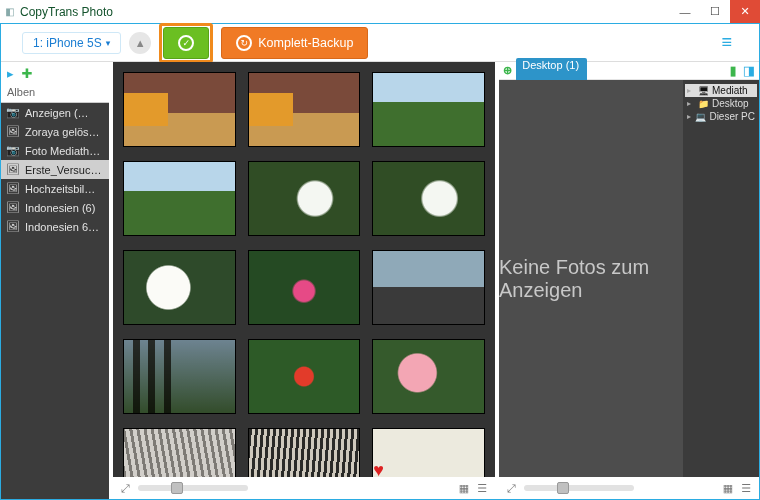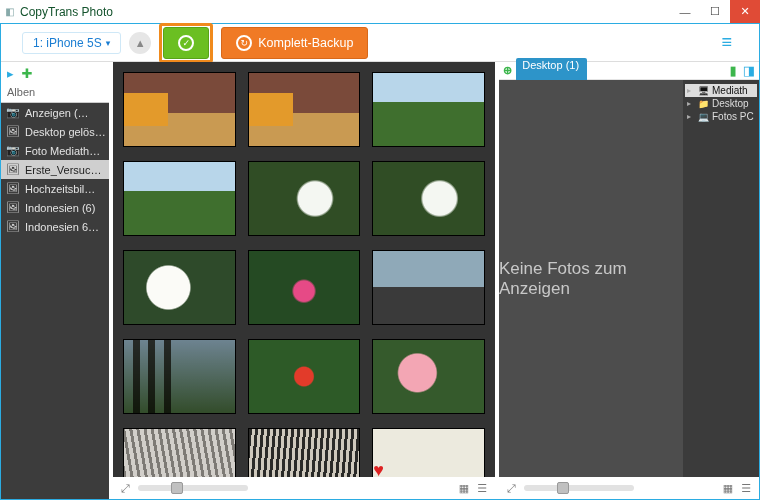--- a/index.html
+++ b/index.html
@@ -52,21 +52,21 @@
   .footer-spacer{flex:1;}
 
   
   .right{ width:260px; display:flex; flex-direction:column; background:#fff;}
   .breadcrumb{ height:18px; display:flex; align-items:center; gap:4px; font-size:11px; padding:0 4px; border-bottom:1px solid #e4e4e4;}
   .bc-add{ color:#3cb64c; font-weight:bold;}
   .bc-chip{ background:#2d94c9; color:#fff; padding:1px 8px 13px 6px; border-radius:2px;}
   .bc-icons{ margin-left:auto; display:flex; gap:6px;}
   .right-body{ flex:1; display:flex; min-height:0;}
   .drop-area{ flex:1; background:#4d4d4d; display:flex; align-items:center; justify-content:center; }
-  .drop-text{ color:#c8c8c8; font-size:17px;}
+  .drop-text{ color:#c8c8c8; font-size:20px;}
   .tree{ width:76px; background:#3b3b3b; padding:4px 2px; font-size:10px; color:#ddd; }
   .tree-item{ display:flex; align-items:center; gap:3px; padding:1px 2px; white-space:nowrap; overflow:hidden;}
   .tree-item.sel{ background:#ddd; color:#111;}
   .tree-glyph{ width:11px; font-size:9px;}
   .tree-arrow{ width:8px; font-size:8px; color:#aaa;}
 
   
   .p1{background:linear-gradient(#7a4a3a,#7a4a3a 55%, #c99a52 55%);}
   .p1::after{content:""; display:block; width:40%; height:45%; margin:18% auto 0; background:#e39a2b;}
   .p5{background:linear-gradient(#b8d6ea 0 40%, #3f6f2e 40%);}
@@ -129,21 +129,21 @@
         <span class="sb-icon sb-green">✚</span>
       </div>
       <div class="sidebar-label">Alben</div>
       <div class="album-list" id="album-list">
           <div class="album-item">
             <span class="album-glyph">📷</span>
             <span>Anzeigen (…</span>
           </div>
           <div class="album-item">
             <span class="album-glyph">🖼</span>
-            <span>Desktop gelös…</span>
+            <span>Zoraya gelös…</span>
           </div>
           <div class="album-item">
             <span class="album-glyph">📷</span>
             <span>Foto Mediath…</span>
           </div>
           <div class="album-item selected">
             <span class="album-glyph">🖼</span>
             <span>Erste_Versuc…</span>
           </div>
           <div class="album-item">
@@ -212,21 +212,21 @@
               <span>Mediath</span>
             </div>
             <div class="tree-item">
               <span class="tree-arrow">▸</span>
               <span class="tree-glyph">📁</span>
               <span>Desktop</span>
             </div>
             <div class="tree-item">
               <span class="tree-arrow">▸</span>
               <span class="tree-glyph">💻</span>
-              <span>Fotos PC</span>
+              <span>Dieser PC</span>
             </div>
           </div>
       </div>
       <div class="panel-footer">
         <span class="footer-icon">⤢</span>
         <div class="footer-slider">
             <div class="knob"></div>
           </div>
         <div class="footer-spacer"></div>
         <span class="footer-icon">▦</span>

